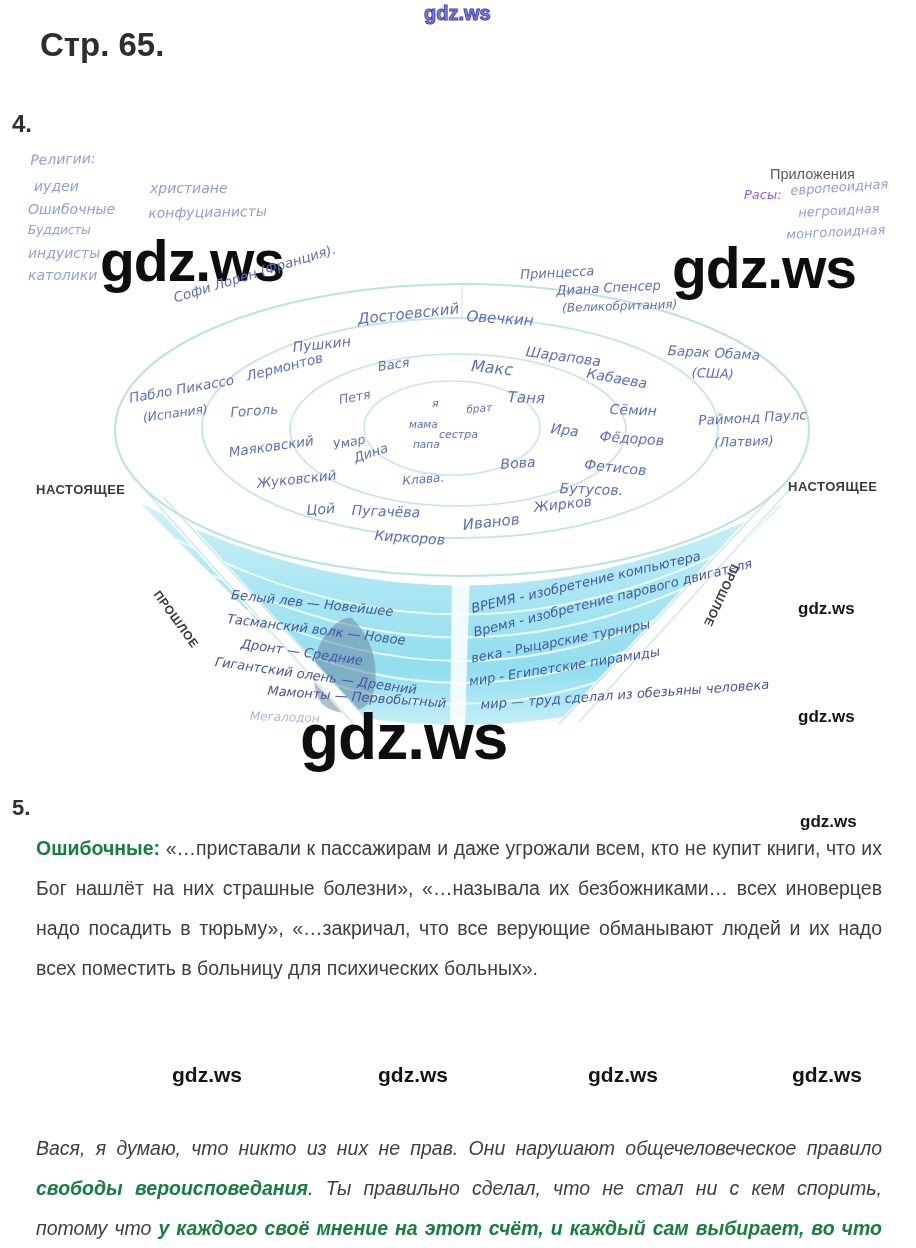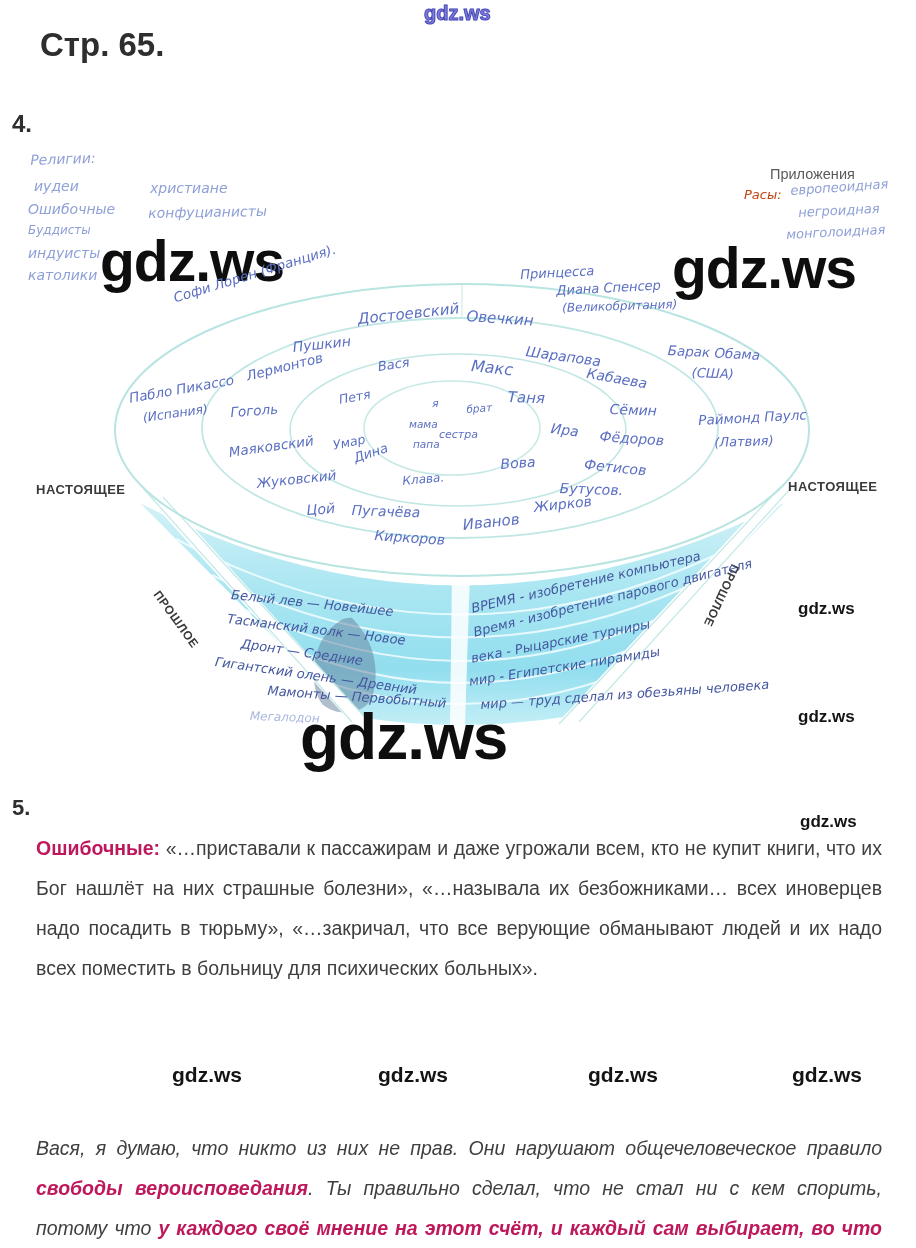--- a/index.html
+++ b/index.html
@@ -14,21 +14,21 @@
           -webkit-text-stroke:1px #4343b8;text-shadow:0 0 1px #5353c6;}
   .hw{position:absolute;font-family:"DejaVu Sans",sans-serif;font-style:italic;
       color:#5b6fc2;white-space:nowrap;transform-origin:left top;line-height:1;}
   .hw-light{color:#8fa0d7;}
   .hw-dark{color:#44579f;}
   .hw-faint{color:#aab8e0;}
   .cap{position:absolute;font-weight:700;color:#3a3a3a;letter-spacing:0.5px;
        font-family:"Liberation Sans",sans-serif;white-space:nowrap;transform-origin:left top;}
   .para{position:absolute;left:36px;width:846px;text-align:justify;
         font-size:19.5px;line-height:40px;color:#3f3f3f;}
-  .para b{color:#be185d;}
+  .para b{color:#15803d;}
   svg{position:absolute;left:0;top:0;}
 </style>
 </head>
 <body>
 
 <div id="page">
 
   <span class="wm-outline" style="left:424px;top:2px;">gdz.ws</span>
 
   <div class="abs head" style="left:40px;top:26px;font-size:33px;">Стр. 65.</div>
@@ -37,21 +37,21 @@
   <span class="hw hw-light" style="left:30px;top:153px;font-size:14px;transform:rotate(-2deg);">Религии:</span>
   <span class="hw hw-light" style="left:34px;top:179px;font-size:14px;font-style:italic;">иудеи</span>
   <span class="hw hw-light" style="left:28px;top:202px;font-size:14px;">Ошибочные</span>
   <span class="hw hw-light" style="left:28px;top:224px;font-size:12px;">Буддисты</span>
   <span class="hw hw-light" style="left:28px;top:246px;font-size:14px;">индуисты</span>
   <span class="hw hw-light" style="left:28px;top:268px;font-size:14px;">католики</span>
   <span class="hw hw-light" style="left:150px;top:181px;font-size:14px;">христиане</span>
   <span class="hw hw-light" style="left:148px;top:206px;font-size:14px;transform:rotate(-1deg);">конфуцианисты</span>
 
   <span class="abs" style="left:770px;top:166px;font-size:14.5px;color:#5a5a5a;">Приложения</span>
-  <span class="hw" style="left:744px;top:188px;font-size:13px;color:#c2410c;">Расы:</span>
+  <span class="hw" style="left:744px;top:188px;font-size:13px;color:#8b5cf6;">Расы:</span>
   <span class="hw hw-light" style="left:790px;top:184px;font-size:13px;transform:rotate(-4deg);">европеоидная</span>
   <span class="hw hw-light" style="left:798px;top:206px;font-size:13px;transform:rotate(-3deg);">негроидная</span>
   <span class="hw hw-light" style="left:786px;top:228px;font-size:13px;transform:rotate(-3deg);">монголоидная</span>
 
   <svg width="916" height="1248" viewBox="0 0 916 1248">
     <defs>
       <linearGradient id="fun" x1="0" y1="0" x2="0" y2="1">
         <stop offset="0%" stop-color="#cdeff6"></stop>
         <stop offset="35%" stop-color="#9fe3f0"></stop>
         <stop offset="75%" stop-color="#7ed8ec"></stop>

